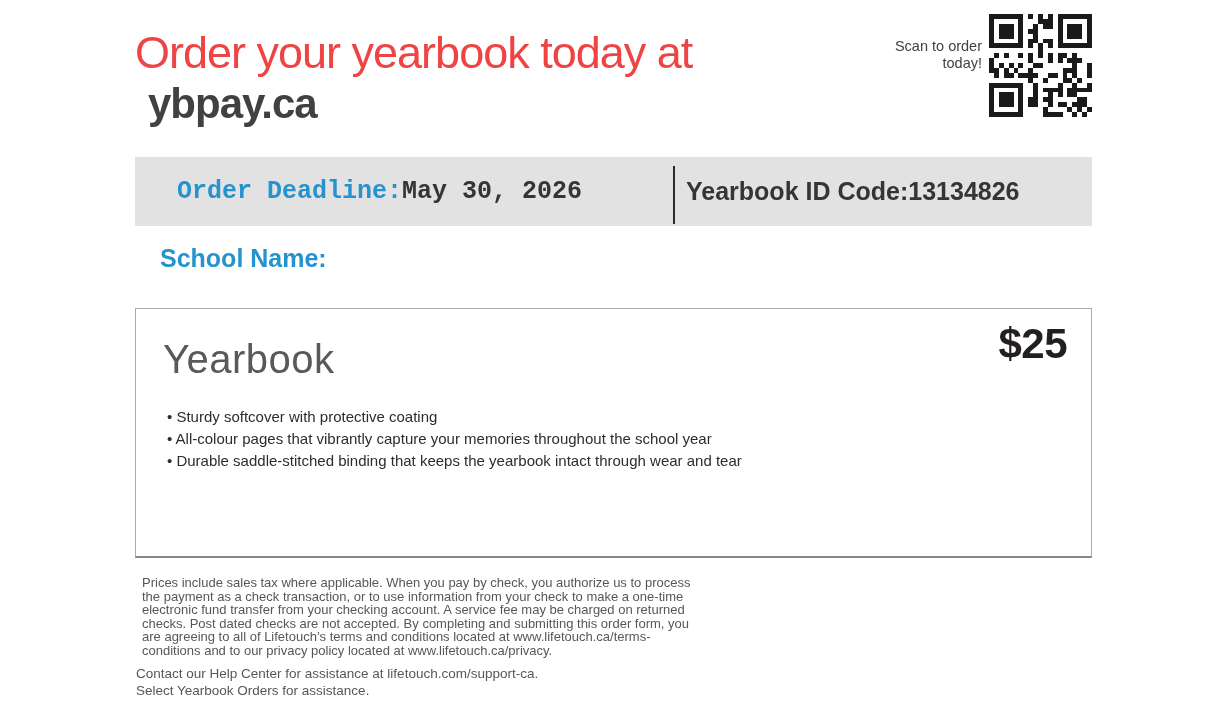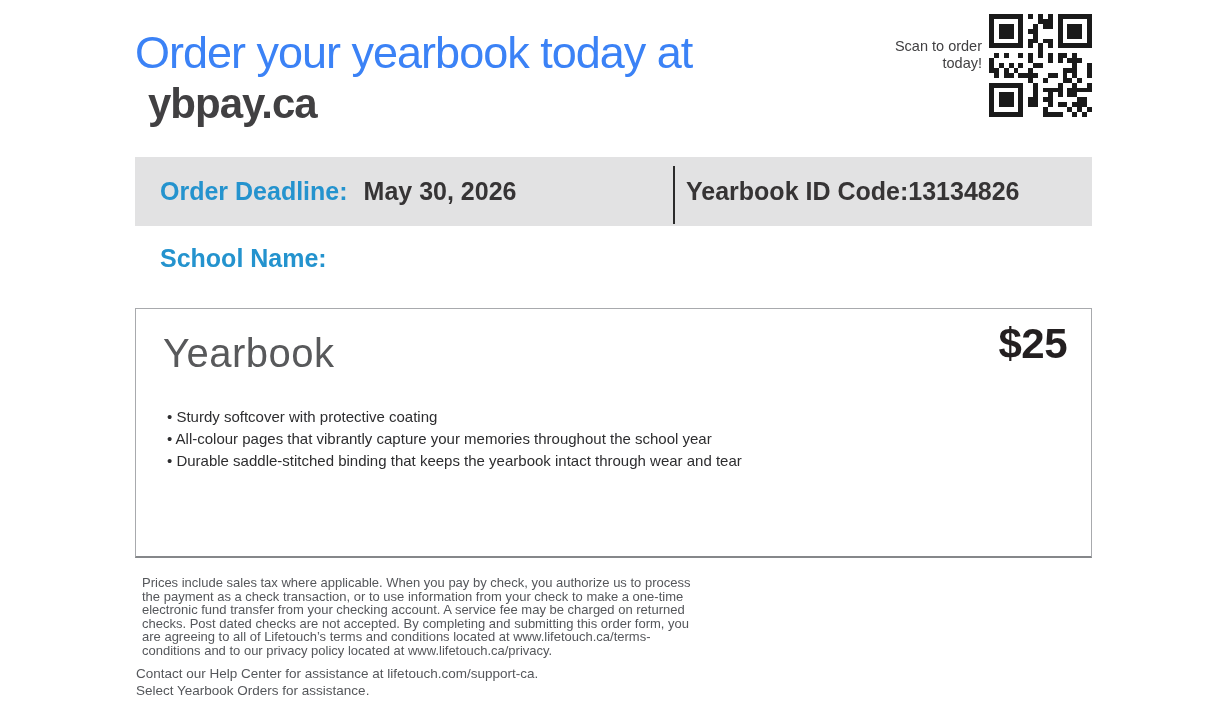--- a/index.html
+++ b/index.html
@@ -12,21 +12,21 @@
     font-family: "Liberation Sans", sans-serif;
     overflow: hidden;
   }
 
   
   .title-block { position: absolute; left: 135px; top: 26px; }
   .title-line1 {
     font-size: 45px;
     font-weight: 400;
     letter-spacing: -1px;
-    color: #3b82f6;
+    color: #ef4444;
     line-height: 1.22;
     white-space: nowrap;
   }
   .title-line2 {
     margin-left: 13px;
     font-size: 42px;
     font-weight: 700;
     letter-spacing: -1px;
     color: #414042;
     line-height: 1.1;
@@ -48,28 +48,27 @@
   .qr-code svg { display: block; width: 103px; height: 103px; }
 
   
   .deadline-bar {
     position: absolute;
     left: 135px; top: 157px;
     width: 957px; height: 69px;
     background: #E2E2E3;
   }
   .deadline-left {
-    position: absolute; left: 25px; top: 0; height: 100%;
-    display: flex; align-items: center;
+    position: absolute; left: 42px; top: 0; height: 100%;
+    display: flex; align-items: center; font-family: Liberation Mono, monospace;
   }
   .deadline-label {
     font-size: 25px; font-weight: 700; color: #2493CE; white-space: nowrap;
   }
   .deadline-value {
-    margin-left: 16px;
     font-size: 25px; font-weight: 700; color: #363435; white-space: nowrap;
   }
   .bar-divider {
     position: absolute; left: 538px; top: 9px;
     width: 2px; height: 58px; background: #2B2B2B;
   }
   .yearbook-id {
     position: absolute; left: 551px; top: 0; height: 100%;
     display: flex; align-items: center;
     font-size: 25px; font-weight: 700; color: #363435; white-space: nowrap;
@@ -86,21 +85,21 @@
 
   
   .product-box {
     position: absolute; left: 135px; top: 308px;
     width: 957px; height: 250px;
     background: #ffffff;
     border: 1px solid #A8AAAD;
     border-bottom: 2px solid #85878A;
   }
   .product-name {
-    position: absolute; left: 27px; top: 22px;
+    position: absolute; left: 27px; top: 28px;
     font-size: 40px; font-weight: 400; letter-spacing: 0.5px; color: #58595B;
   }
   .product-price {
     position: absolute; right: 24px; top: 11px;
     font-size: 42px; font-weight: 700; letter-spacing: -0.5px; color: #231F20;
   }
   .feature-list {
     position: absolute; left: 31px; top: 97px;
     list-style: none;
   }

